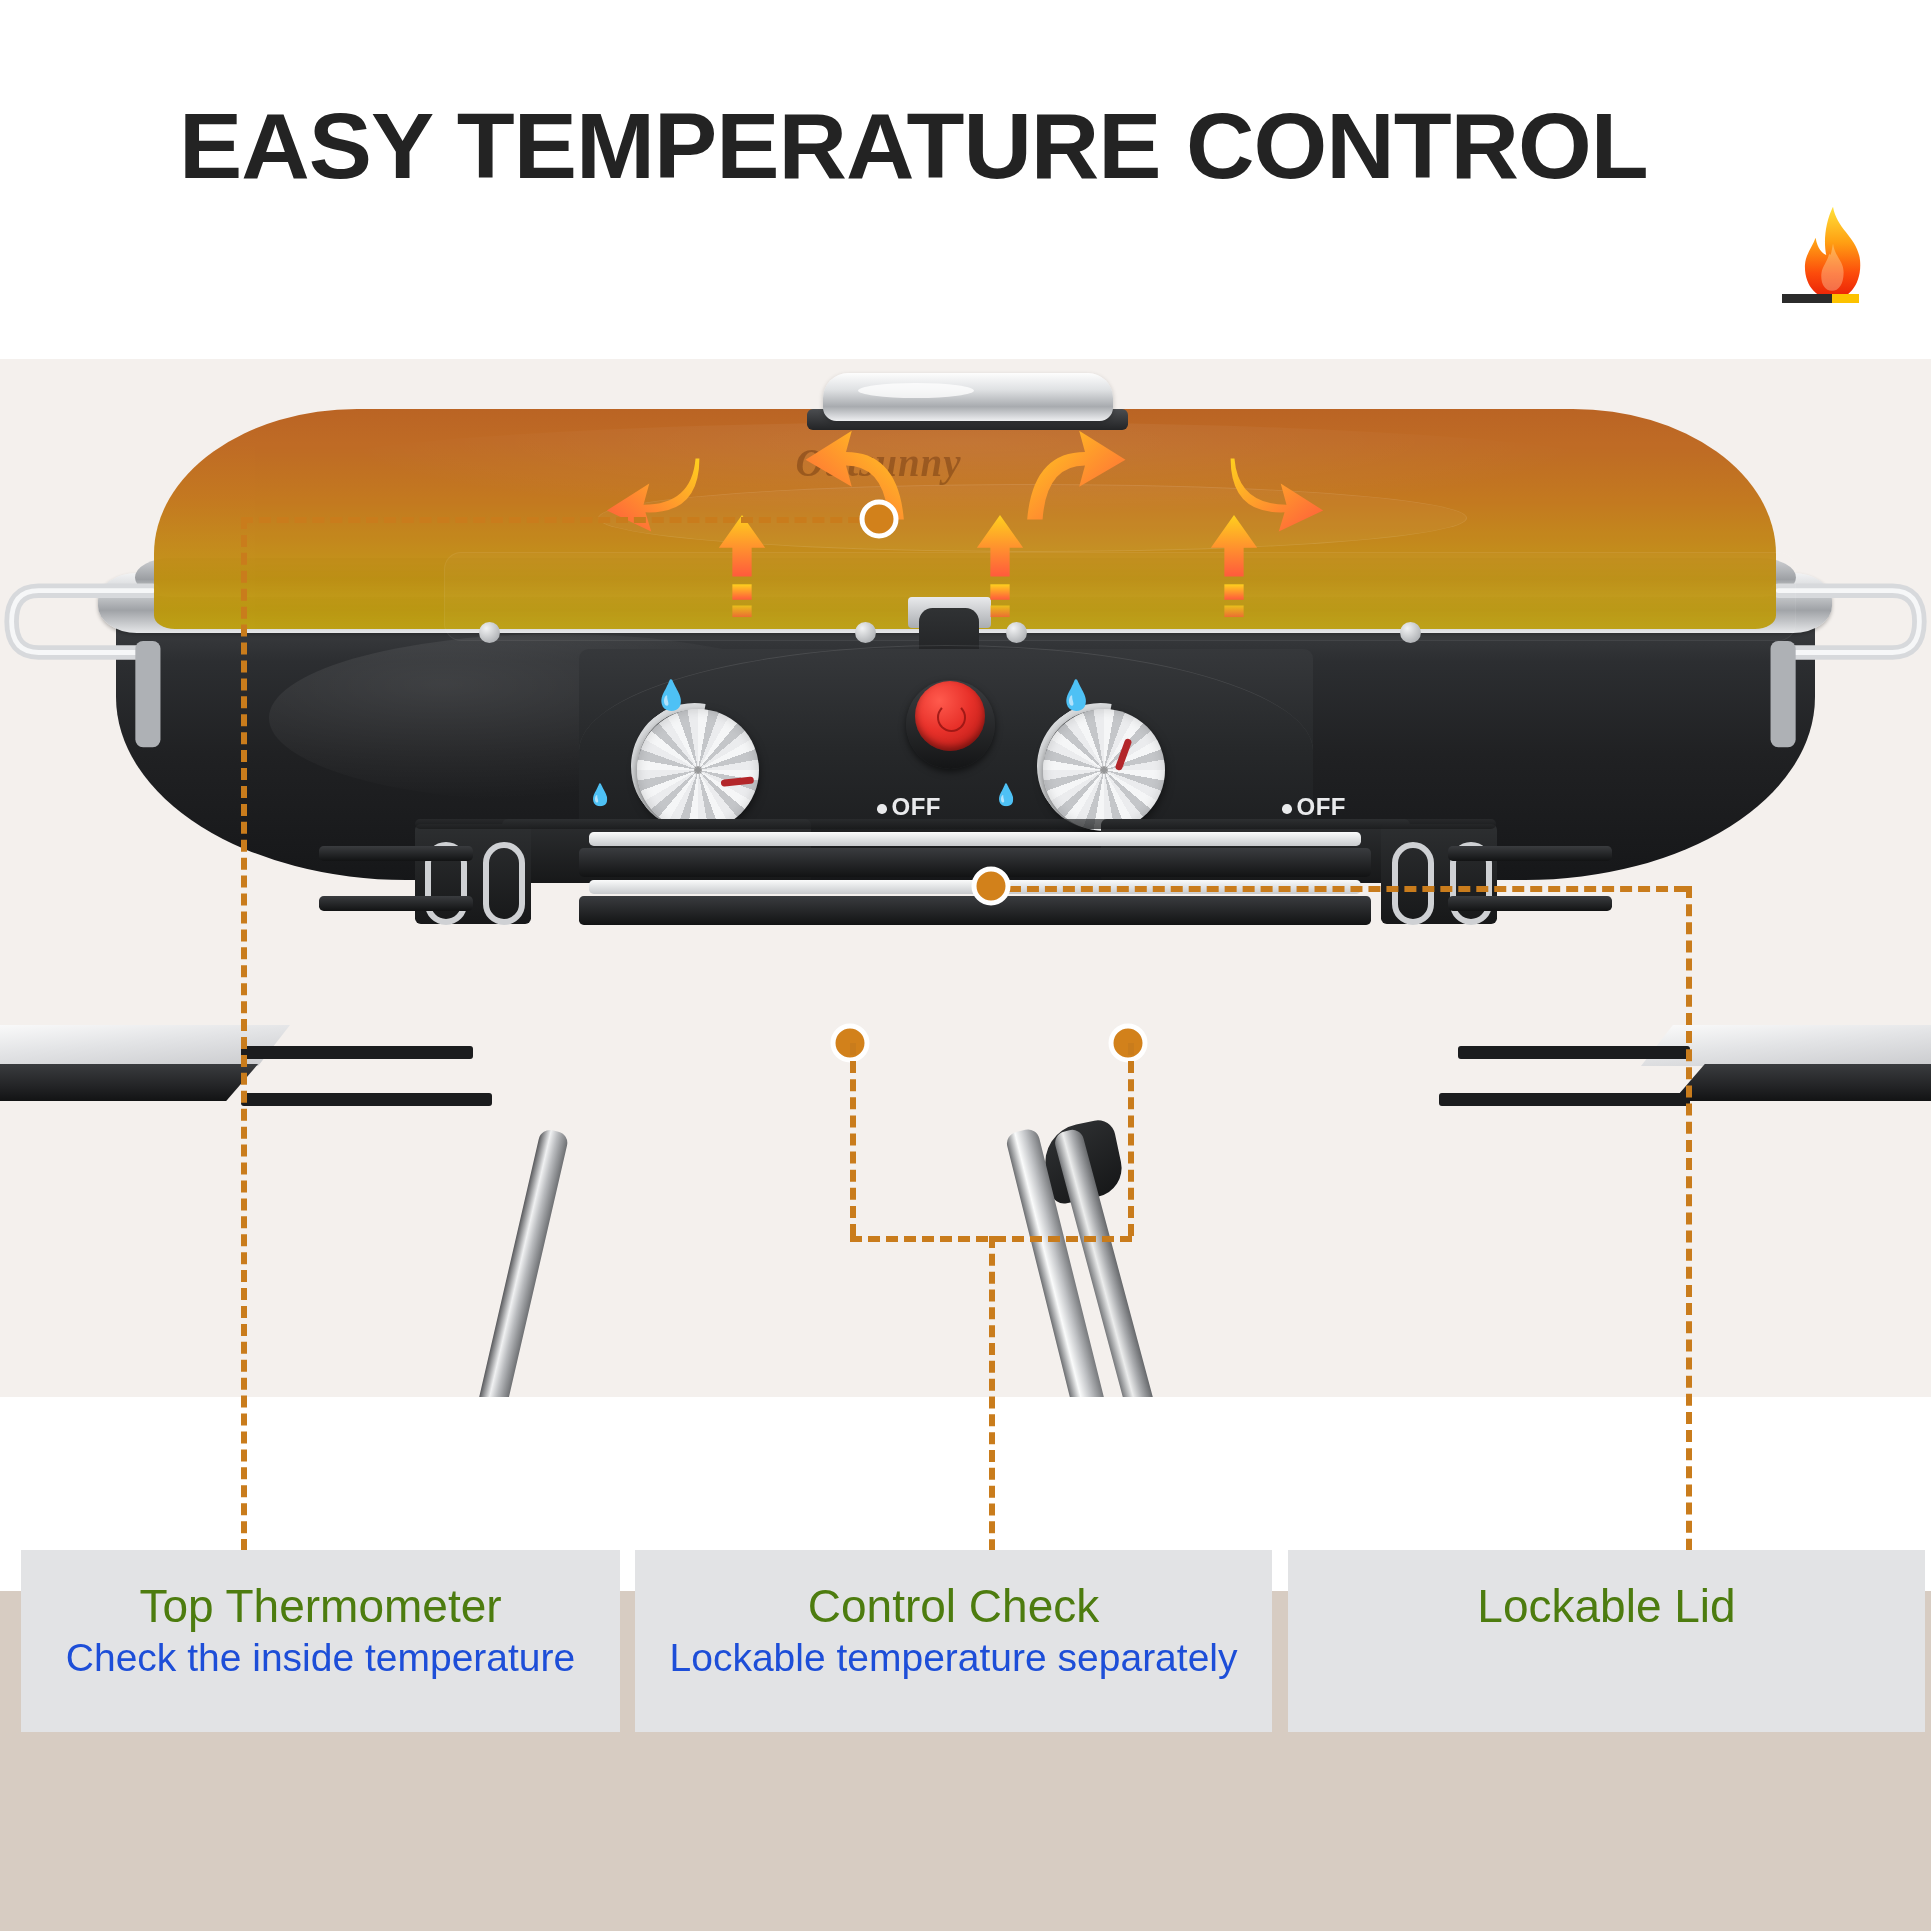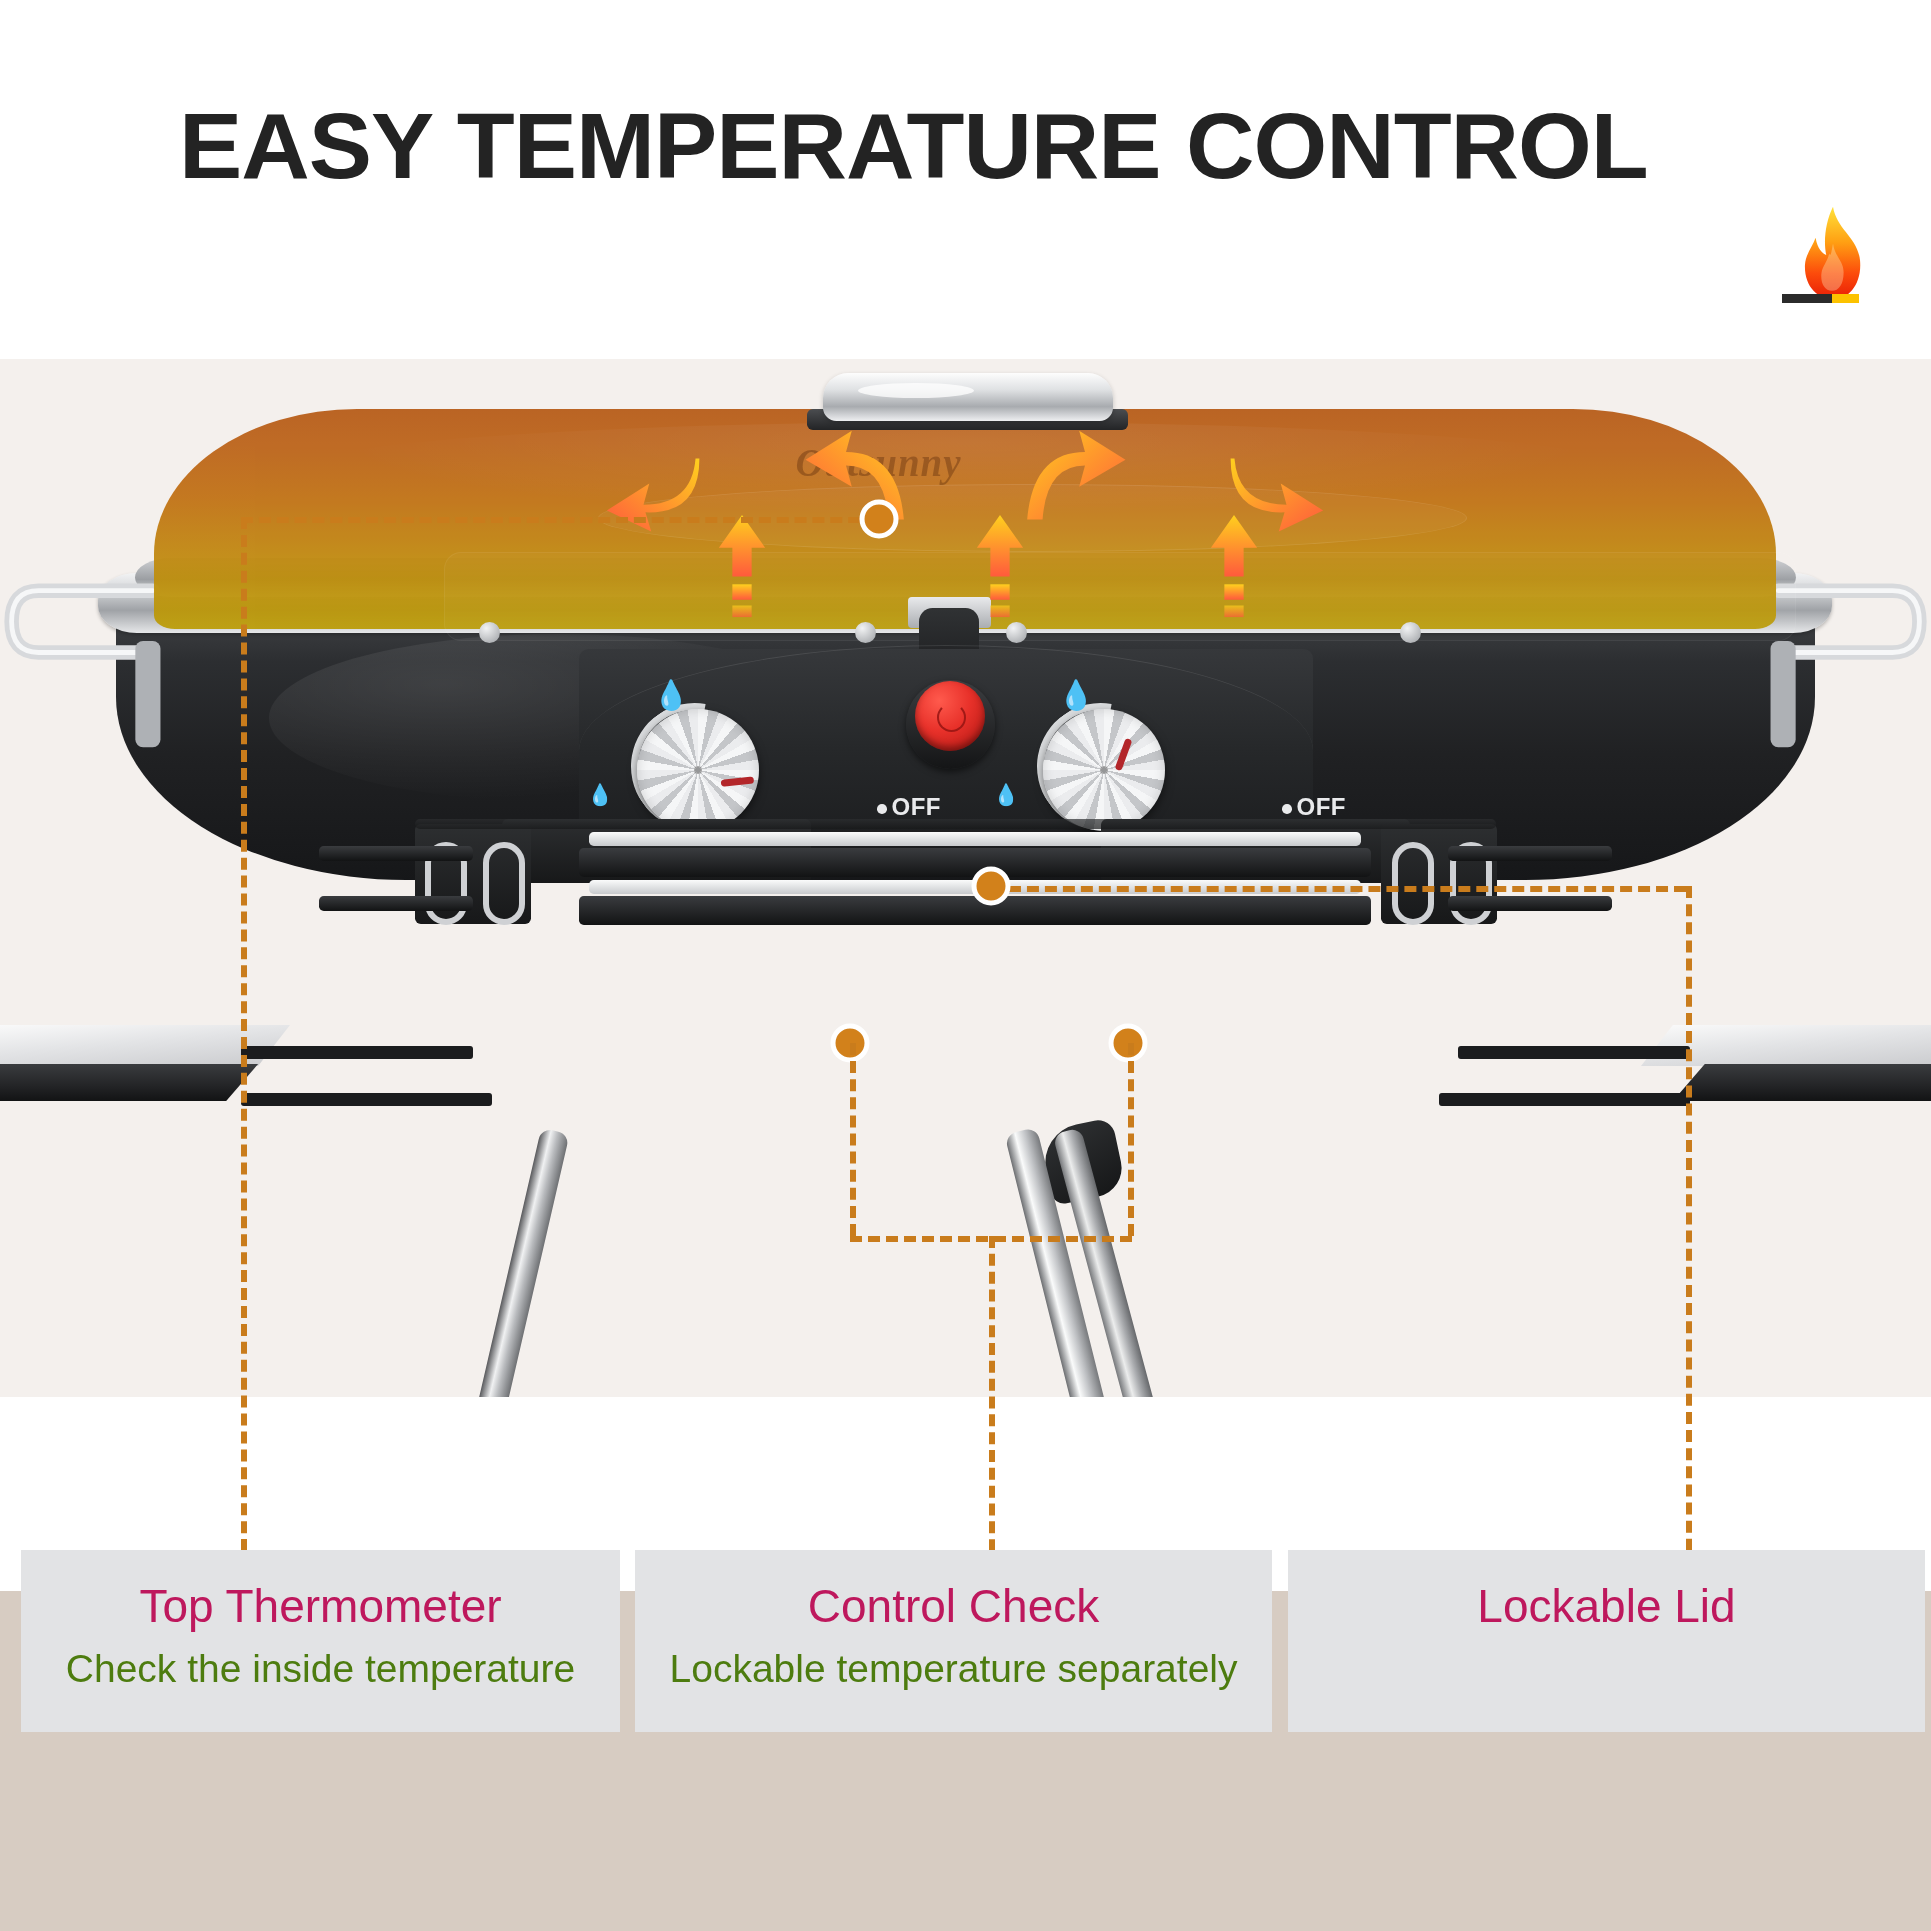--- a/index.html
+++ b/index.html
@@ -238,25 +238,25 @@
   .arrow{ position:absolute; }
 
   
   .cards{ position:absolute; left:0; top:1550px; width:1931px; height:193px; }
   .card{
     position:absolute; top:0; height:182px; background:#e2e3e5;
     display:flex; flex-direction:column; align-items:center; justify-content:flex-start;
     padding-top:29px;
   }
   .card .h{
-    font-size:46px; color:#be185d; font-weight:400; white-space:nowrap;
+    font-size:46px; color:#4d7c0f; font-weight:400; white-space:nowrap;
     font-family:"Liberation Sans", sans-serif;
   }
   .card .s{
-    margin-top:14px; font-size:39px; color:#4d7c0f; font-weight:400; white-space:nowrap;
+    margin-top:3px; font-size:39px; color:#1d4ed8; font-weight:400; white-space:nowrap;
     font-family:"Liberation Sans", sans-serif;
   }
   .card.c1{ left:21px;   width:599px; }
   .card.c2{ left:635px;  width:637px; }
   .card.c3{ left:1288px; width:637px; }
 </style>
 </head>
 <body>
 
 <div id="page">

